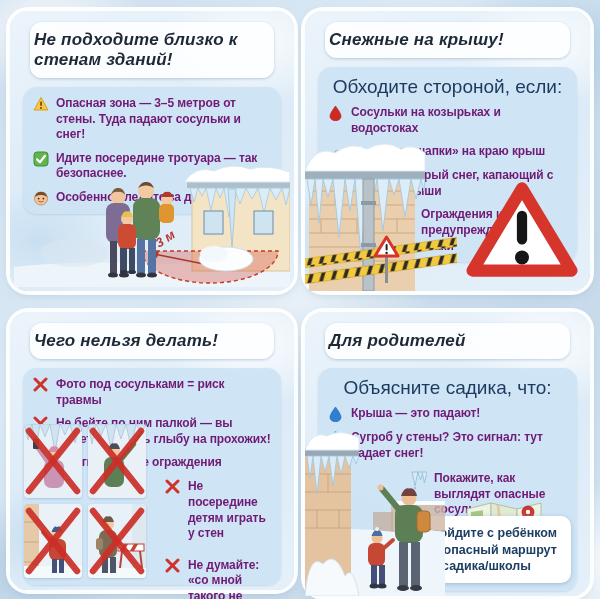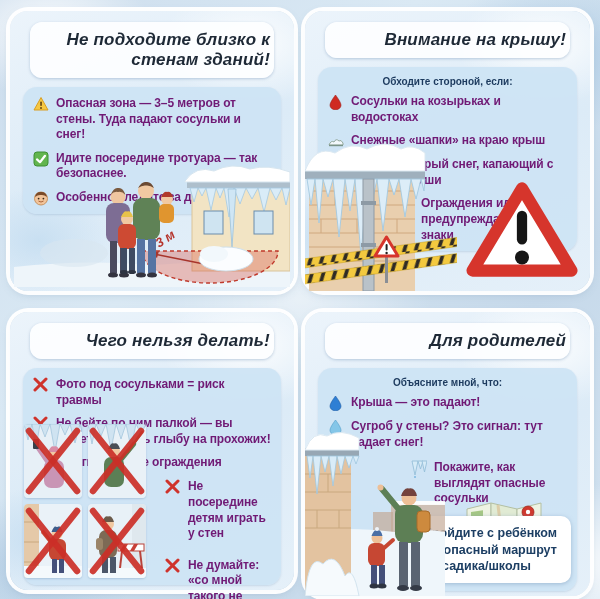--- a/index.html
+++ b/index.html
@@ -16,25 +16,25 @@
     background:
       radial-gradient(130px 85px at 85% 12%, rgba(255,255,255,.85), rgba(255,255,255,0) 70%),
       radial-gradient(110px 75px at 10% 82%, rgba(198,222,241,.9), rgba(198,222,241,0) 70%),
       linear-gradient(160deg,#ecf4fb 0%,#dcebf7 52%,#e5f0f9 100%);
     box-shadow:0 0 0 4px rgba(255,255,255,.95),0 3px 8px rgba(108,139,170,.35)}
   .panel-tl{left:10px;top:11px;width:284px;height:280px}
   .panel-tr{left:305px;top:11px;width:285px;height:280px}
   .panel-bl{left:10px;top:312px;width:284px;height:278px}
   .panel-br{left:305px;top:312px;width:285px;height:284px}
   .chip{margin:11px 20px 9px;background:rgba(253,254,255,.93);border-radius:12px;
-    padding:8px 4px;text-align:right;box-shadow:0 1px 3px rgba(118,149,184,.45)}
+    padding:8px 4px;text-align:left;box-shadow:0 1px 3px rgba(118,149,184,.45)}
   .chip .t{font-style:italic;font-weight:bold;font-size:17px;color:#1e2936;letter-spacing:.2px}
   .box{position:relative;margin:0 13px;background:rgba(205,228,244,.95);border-radius:14px;
     padding:9px 10px 8px;box-shadow:0 1px 2px rgba(128,158,193,.3)}
-  .sub{text-align:center;font-weight:bold;font-size:10px;color:#1c3a5e;margin:0 0 7px}
+  .sub{text-align:center;font-weight:normal;font-size:19px;color:#1c3a5e;margin:0 0 7px}
   .bullet{display:flex;gap:7px;margin:0 0 8px}
   .bullet:last-child{margin-bottom:0}
   .ic{flex:0 0 16px;height:16px}
   .bt{font-weight:bold;font-size:12px;line-height:1.3;color:#701a75;letter-spacing:-.1px}
   .ind1{margin-left:50px}
   .ind2{margin-left:70px}
   .art{position:absolute;pointer-events:none}
   .tl-art{left:4px;right:4px;bottom:4px;height:132px;width:276px}
   .tr-roof{left:0;bottom:0;width:152px;height:152px}
   .tr-tri{right:12px;bottom:10px;width:112px;height:103px}
@@ -133,21 +133,21 @@
       <rect x="104" y="69" width="18" height="25" rx="6" fill="#cd4a33"></rect>
       <rect x="107" y="93" width="6" height="23" fill="#3f4b63"></rect>
         <rect x="115" y="93" width="6" height="23" fill="#3f4b63"></rect>
       <ellipse cx="110" cy="117" rx="4" ry="2" fill="#2e3442"></ellipse>
         <ellipse cx="118" cy="117" rx="4" ry="2" fill="#2e3442"></ellipse>
     </svg>
   </section>
 
   <section class="panel panel-tr">
     <div class="chip">
-      <span class="t">Внимание на крышу!</span>
+      <span class="t">Снежные на крышу!</span>
     </div>
     <div class="box">
       <div class="sub">Обходите стороной, если:</div>
       <div class="bullet">
         <span class="ic">
           <svg width="15" height="16" viewBox="0 0 15 16">
               <path d="M7.5,1 C7.5,1 2,8 2,11.2 a5.5,4.6 0 0 0 11,0 C13,8 7.5,1 7.5,1 Z" fill="#cf2a22" stroke="#9c1f18" stroke-width=".6"></path>
             </svg>
         </span>
         <span class="bt">Сосульки на козырьках и водостоках</span>
@@ -352,21 +352,21 @@
         </svg>
       </div>
     </div>
   </section>
 
   <section class="panel panel-br">
     <div class="chip">
       <span class="t">Для родителей</span>
     </div>
     <div class="box br-box">
-      <div class="sub">Объясните мной, что:</div>
+      <div class="sub">Объясните садика, что:</div>
       <div class="bullet">
         <span class="ic">
           <svg width="15" height="16" viewBox="0 0 15 16">
               <path d="M7.5,1 C7.5,1 2,8 2,11.2 a5.5,4.6 0 0 0 11,0 C13,8 7.5,1 7.5,1 Z" fill="#2f7fd4" stroke="#1d5ba3" stroke-width=".6"></path>
             </svg>
         </span>
         <span class="bt">Крыша — это падают!</span>
       </div>
       <div class="bullet" style="margin-bottom:4px">
         <span class="ic">

